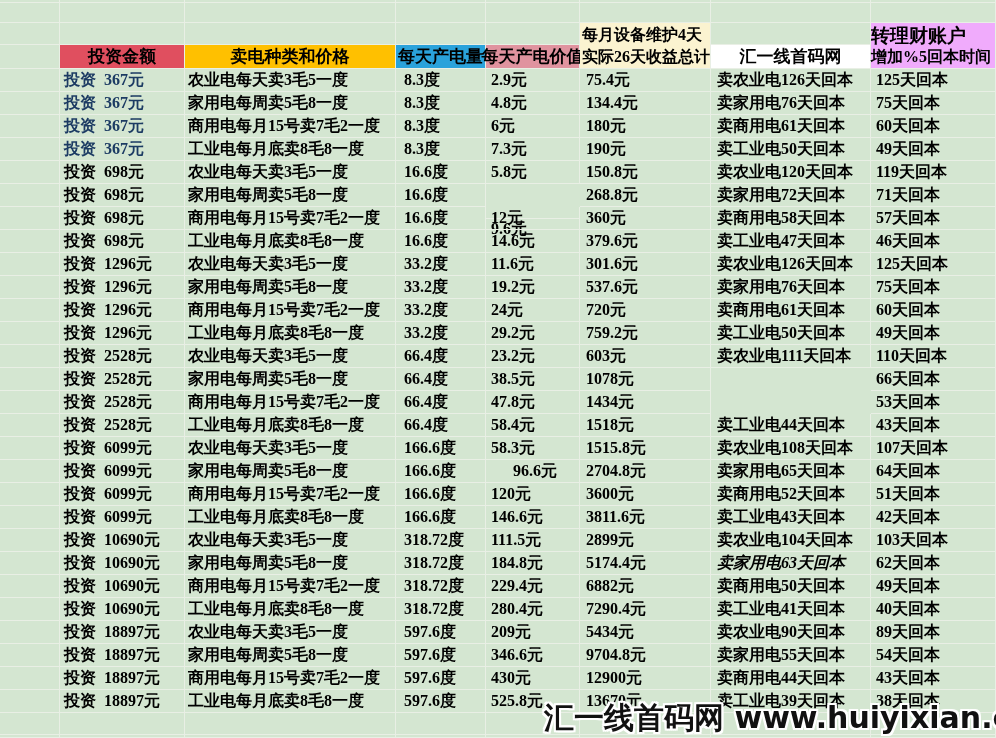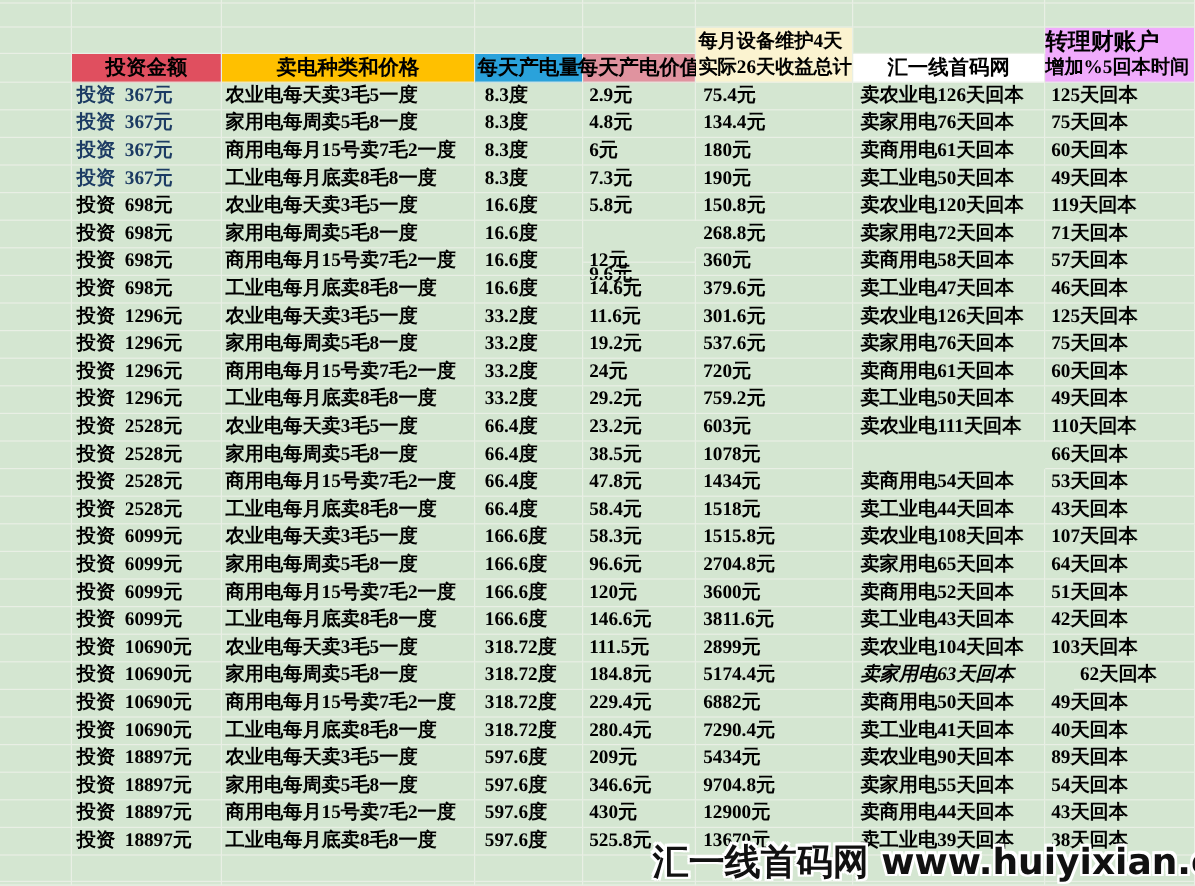--- a/index.html
+++ b/index.html
@@ -238,40 +238,39 @@
       <div class="cell c-type" style="grid-area: 18 / 3;">家用电每周卖5毛8一度</div>
       <div class="cell c-output" style="grid-area: 18 / 4;">66.4度</div>
       <div class="cell c-value" style="grid-area: 18 / 5;">38.5元</div>
       <div class="cell c-total" style="grid-area: 18 / 6;">1078元</div>
       <div class="cell c-finance" style="grid-area: 18 / 8;">66天回本</div>
       <div class="cell c-invest" style="grid-area: 19 / 2;">投资  2528元</div>
       <div class="cell c-type" style="grid-area: 19 / 3;">商用电每月15号卖7毛2一度</div>
       <div class="cell c-output" style="grid-area: 19 / 4;">66.4度</div>
       <div class="cell c-value" style="grid-area: 19 / 5;">47.8元</div>
       <div class="cell c-total" style="grid-area: 19 / 6;">1434元</div>
-      <div class="cell c-payback" style="grid-area: 19 / 7;">卖商用电54天回本</div>
       <div class="cell c-finance" style="grid-area: 19 / 8;">53天回本</div>
       <div class="cell c-invest" style="grid-area: 20 / 2;">投资  2528元</div>
       <div class="cell c-type" style="grid-area: 20 / 3;">工业电每月底卖8毛8一度</div>
       <div class="cell c-output" style="grid-area: 20 / 4;">66.4度</div>
       <div class="cell c-value" style="grid-area: 20 / 5;">58.4元</div>
       <div class="cell c-total" style="grid-area: 20 / 6;">1518元</div>
       <div class="cell c-payback" style="grid-area: 20 / 7;">卖工业电44天回本</div>
       <div class="cell c-finance" style="grid-area: 20 / 8;">43天回本</div>
       <div class="cell c-invest" style="grid-area: 21 / 2;">投资  6099元</div>
       <div class="cell c-type" style="grid-area: 21 / 3;">农业电每天卖3毛5一度</div>
       <div class="cell c-output" style="grid-area: 21 / 4;">166.6度</div>
       <div class="cell c-value" style="grid-area: 21 / 5;">58.3元</div>
       <div class="cell c-total" style="grid-area: 21 / 6;">1515.8元</div>
       <div class="cell c-payback" style="grid-area: 21 / 7;">卖农业电108天回本</div>
       <div class="cell c-finance" style="grid-area: 21 / 8;">107天回本</div>
       <div class="cell c-invest" style="grid-area: 22 / 2;">投资  6099元</div>
       <div class="cell c-type" style="grid-area: 22 / 3;">家用电每周卖5毛8一度</div>
       <div class="cell c-output" style="grid-area: 22 / 4;">166.6度</div>
-      <div class="cell c-value" style="grid-area: 22 / 5;">96.6元</div>
+      <div class="cell c-value" style="grid-area: 22 / 5; text-align: center;">96.6元</div>
       <div class="cell c-total" style="grid-area: 22 / 6;">2704.8元</div>
       <div class="cell c-payback" style="grid-area: 22 / 7;">卖家用电65天回本</div>
       <div class="cell c-finance" style="grid-area: 22 / 8;">64天回本</div>
       <div class="cell c-invest" style="grid-area: 23 / 2;">投资  6099元</div>
       <div class="cell c-type" style="grid-area: 23 / 3;">商用电每月15号卖7毛2一度</div>
       <div class="cell c-output" style="grid-area: 23 / 4;">166.6度</div>
       <div class="cell c-value" style="grid-area: 23 / 5;">120元</div>
       <div class="cell c-total" style="grid-area: 23 / 6;">3600元</div>
       <div class="cell c-payback" style="grid-area: 23 / 7;">卖商用电52天回本</div>
       <div class="cell c-finance" style="grid-area: 23 / 8;">51天回本</div>
@@ -288,21 +287,21 @@
       <div class="cell c-value" style="grid-area: 25 / 5;">111.5元</div>
       <div class="cell c-total" style="grid-area: 25 / 6;">2899元</div>
       <div class="cell c-payback" style="grid-area: 25 / 7;">卖农业电104天回本</div>
       <div class="cell c-finance" style="grid-area: 25 / 8;">103天回本</div>
       <div class="cell c-invest" style="grid-area: 26 / 2;">投资  10690元</div>
       <div class="cell c-type" style="grid-area: 26 / 3;">家用电每周卖5毛8一度</div>
       <div class="cell c-output" style="grid-area: 26 / 4;">318.72度</div>
       <div class="cell c-value" style="grid-area: 26 / 5;">184.8元</div>
       <div class="cell c-total" style="grid-area: 26 / 6;">5174.4元</div>
       <div class="cell c-payback" style="grid-area: 26 / 7; font-style: italic;">卖家用电63天回本</div>
-      <div class="cell c-finance" style="grid-area: 26 / 8; margin-left: 24px;">62天回本</div>
+      <div class="cell c-finance" style="grid-area: 26 / 8;">62天回本</div>
       <div class="cell c-invest" style="grid-area: 27 / 2;">投资  10690元</div>
       <div class="cell c-type" style="grid-area: 27 / 3;">商用电每月15号卖7毛2一度</div>
       <div class="cell c-output" style="grid-area: 27 / 4;">318.72度</div>
       <div class="cell c-value" style="grid-area: 27 / 5;">229.4元</div>
       <div class="cell c-total" style="grid-area: 27 / 6;">6882元</div>
       <div class="cell c-payback" style="grid-area: 27 / 7;">卖商用电50天回本</div>
       <div class="cell c-finance" style="grid-area: 27 / 8;">49天回本</div>
       <div class="cell c-invest" style="grid-area: 28 / 2;">投资  10690元</div>
       <div class="cell c-type" style="grid-area: 28 / 3;">工业电每月底卖8毛8一度</div>
       <div class="cell c-output" style="grid-area: 28 / 4;">318.72度</div>

